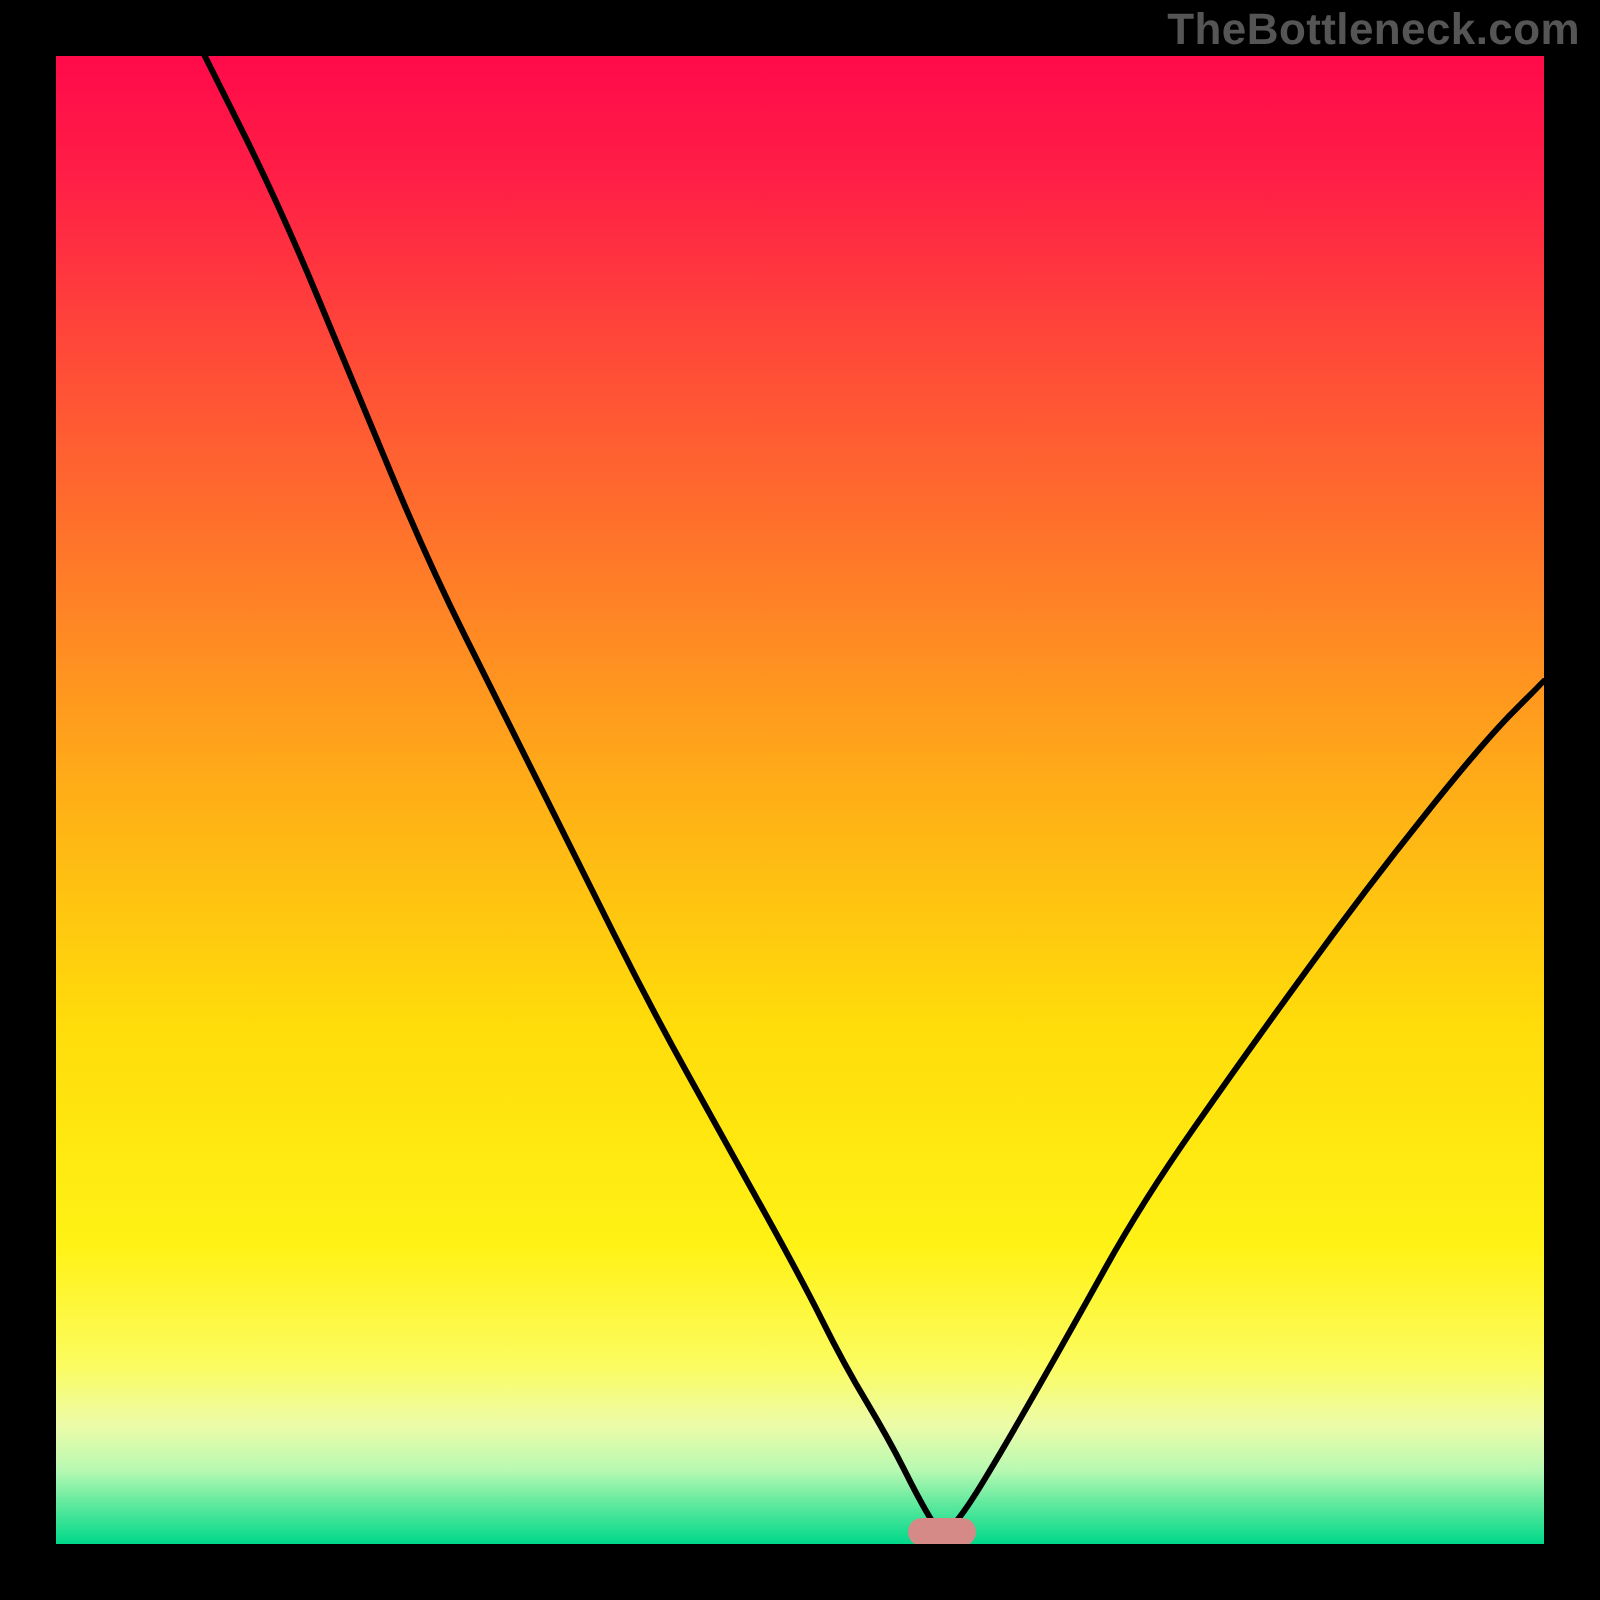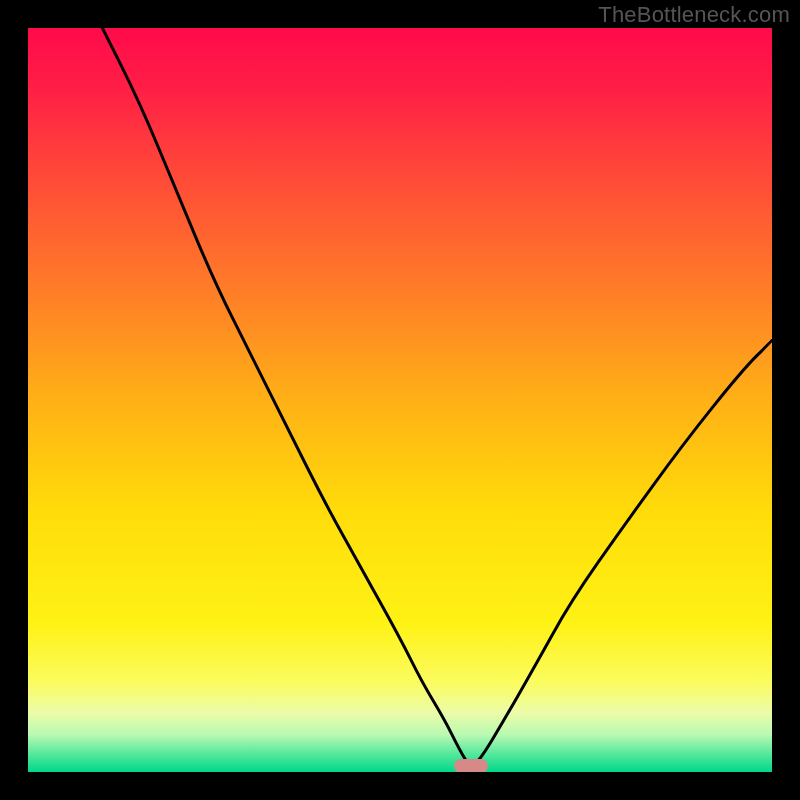--- a/index.html
+++ b/index.html
@@ -17,21 +17,21 @@
     height: 800px;
     background: #000;
   }
   .watermark {
     position: absolute;
     top: 2px;
     right: 10px;
     color: #555;
     font-size: 22px;
     letter-spacing: 0.2px;
-    font-weight: 400;
+    font-weight: 700;
     z-index: 5;
   }
   .plot {
     position: absolute;
     left: 28px;
     top: 28px;
     width: 744px;
     height: 744px;
     overflow: hidden;
   }

